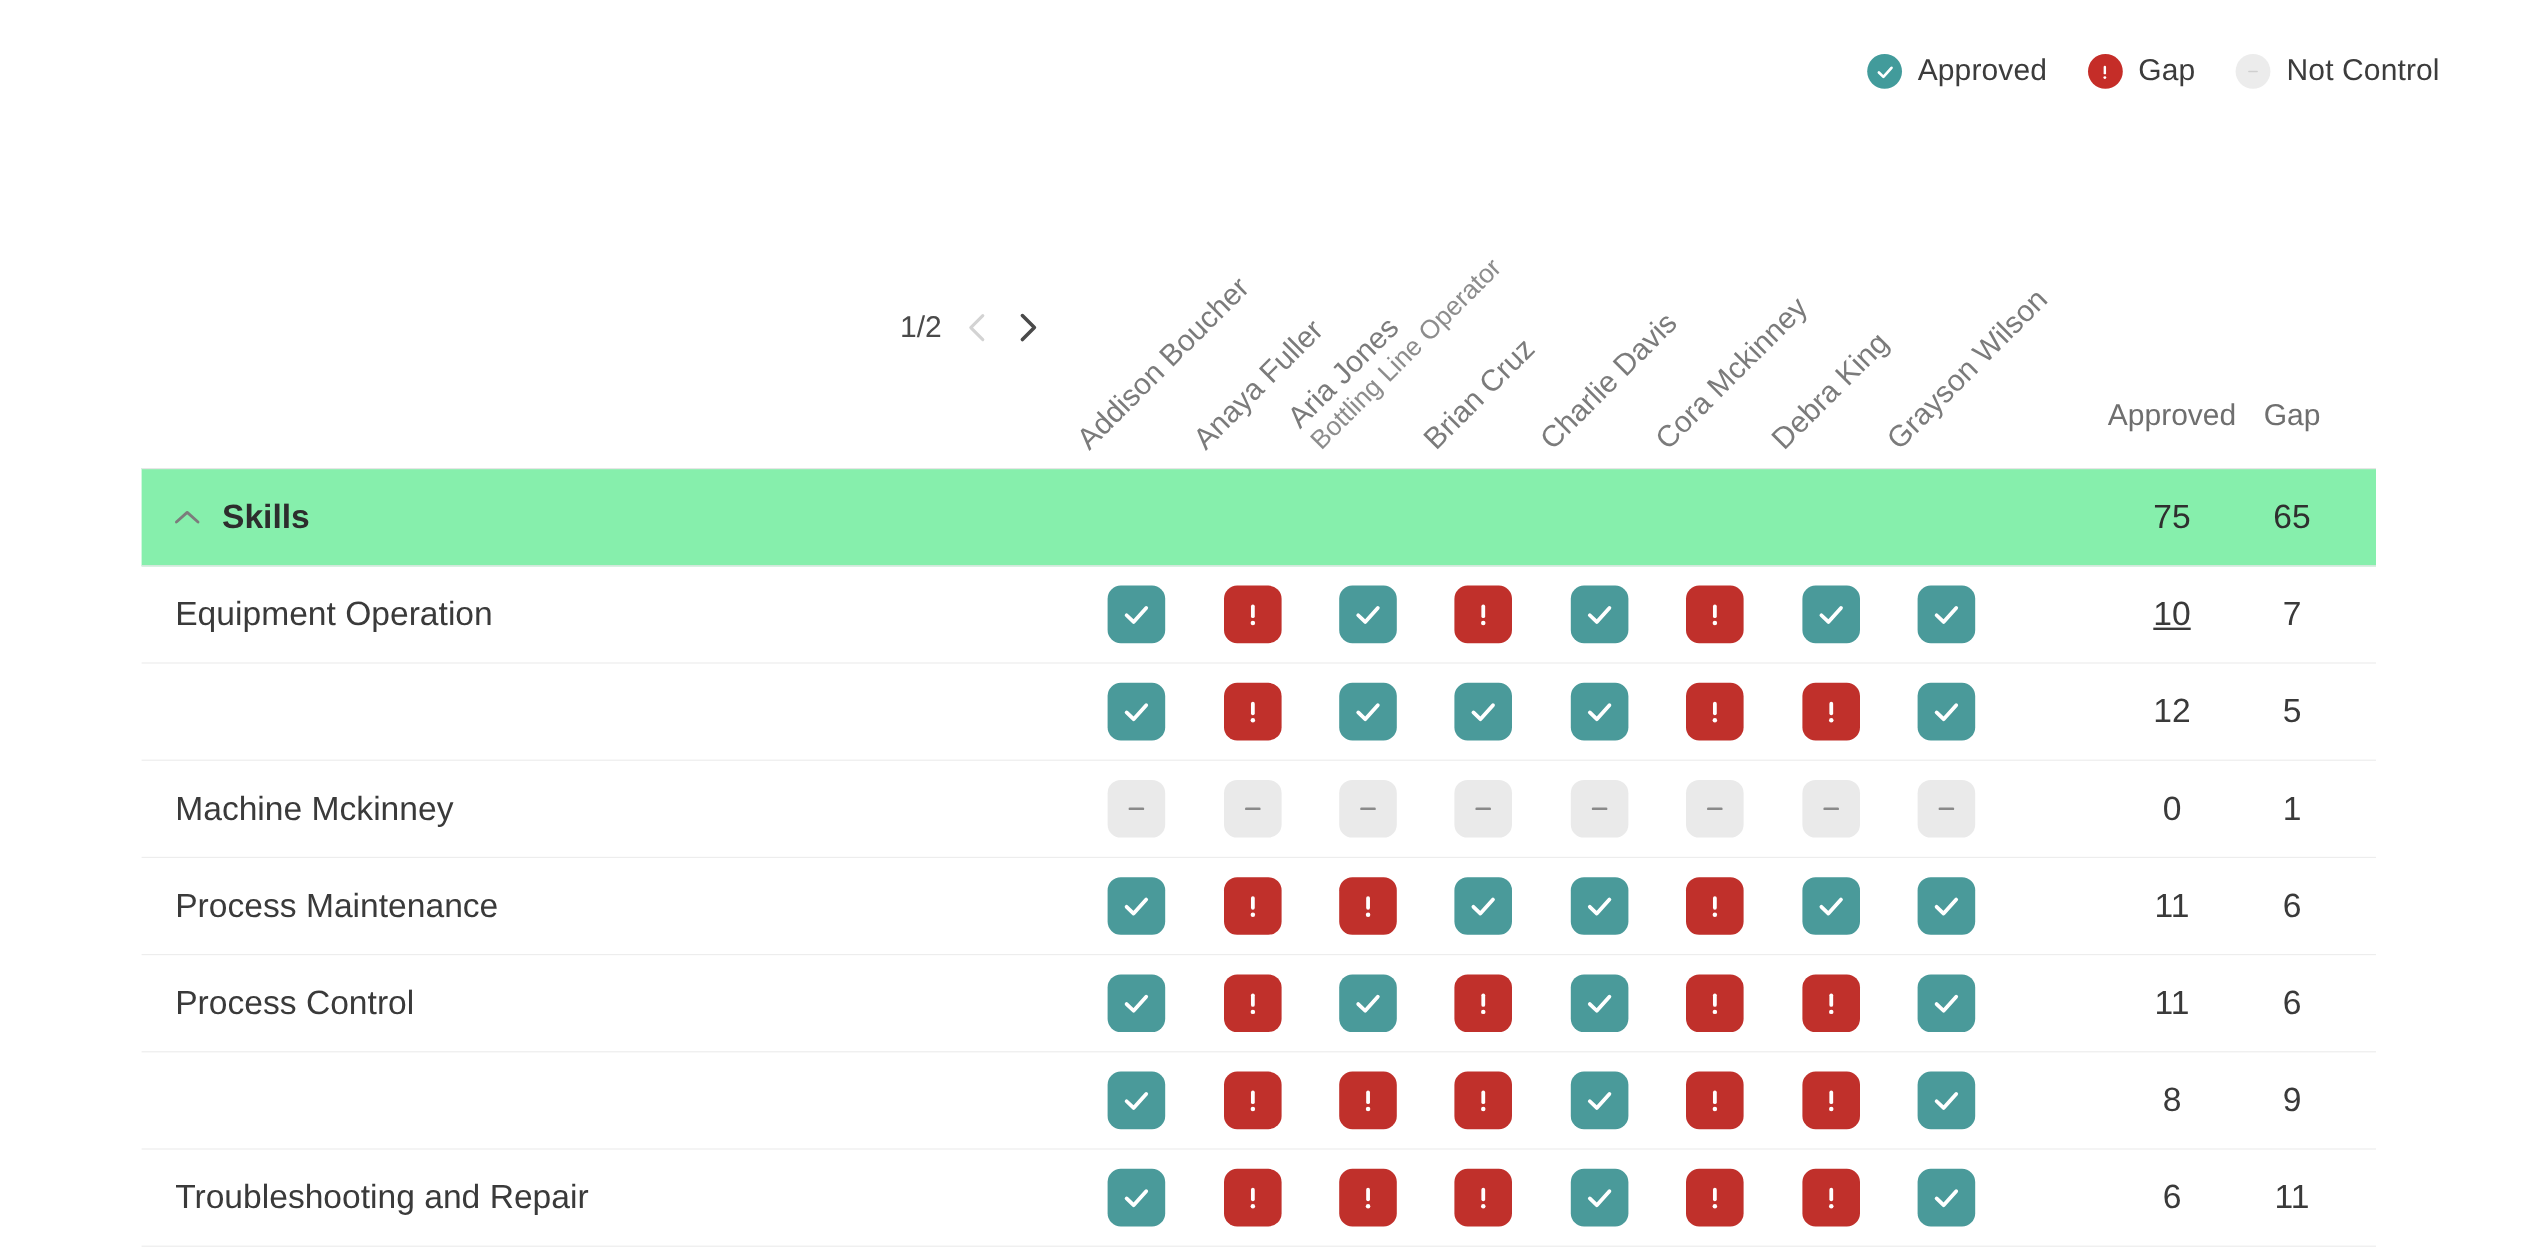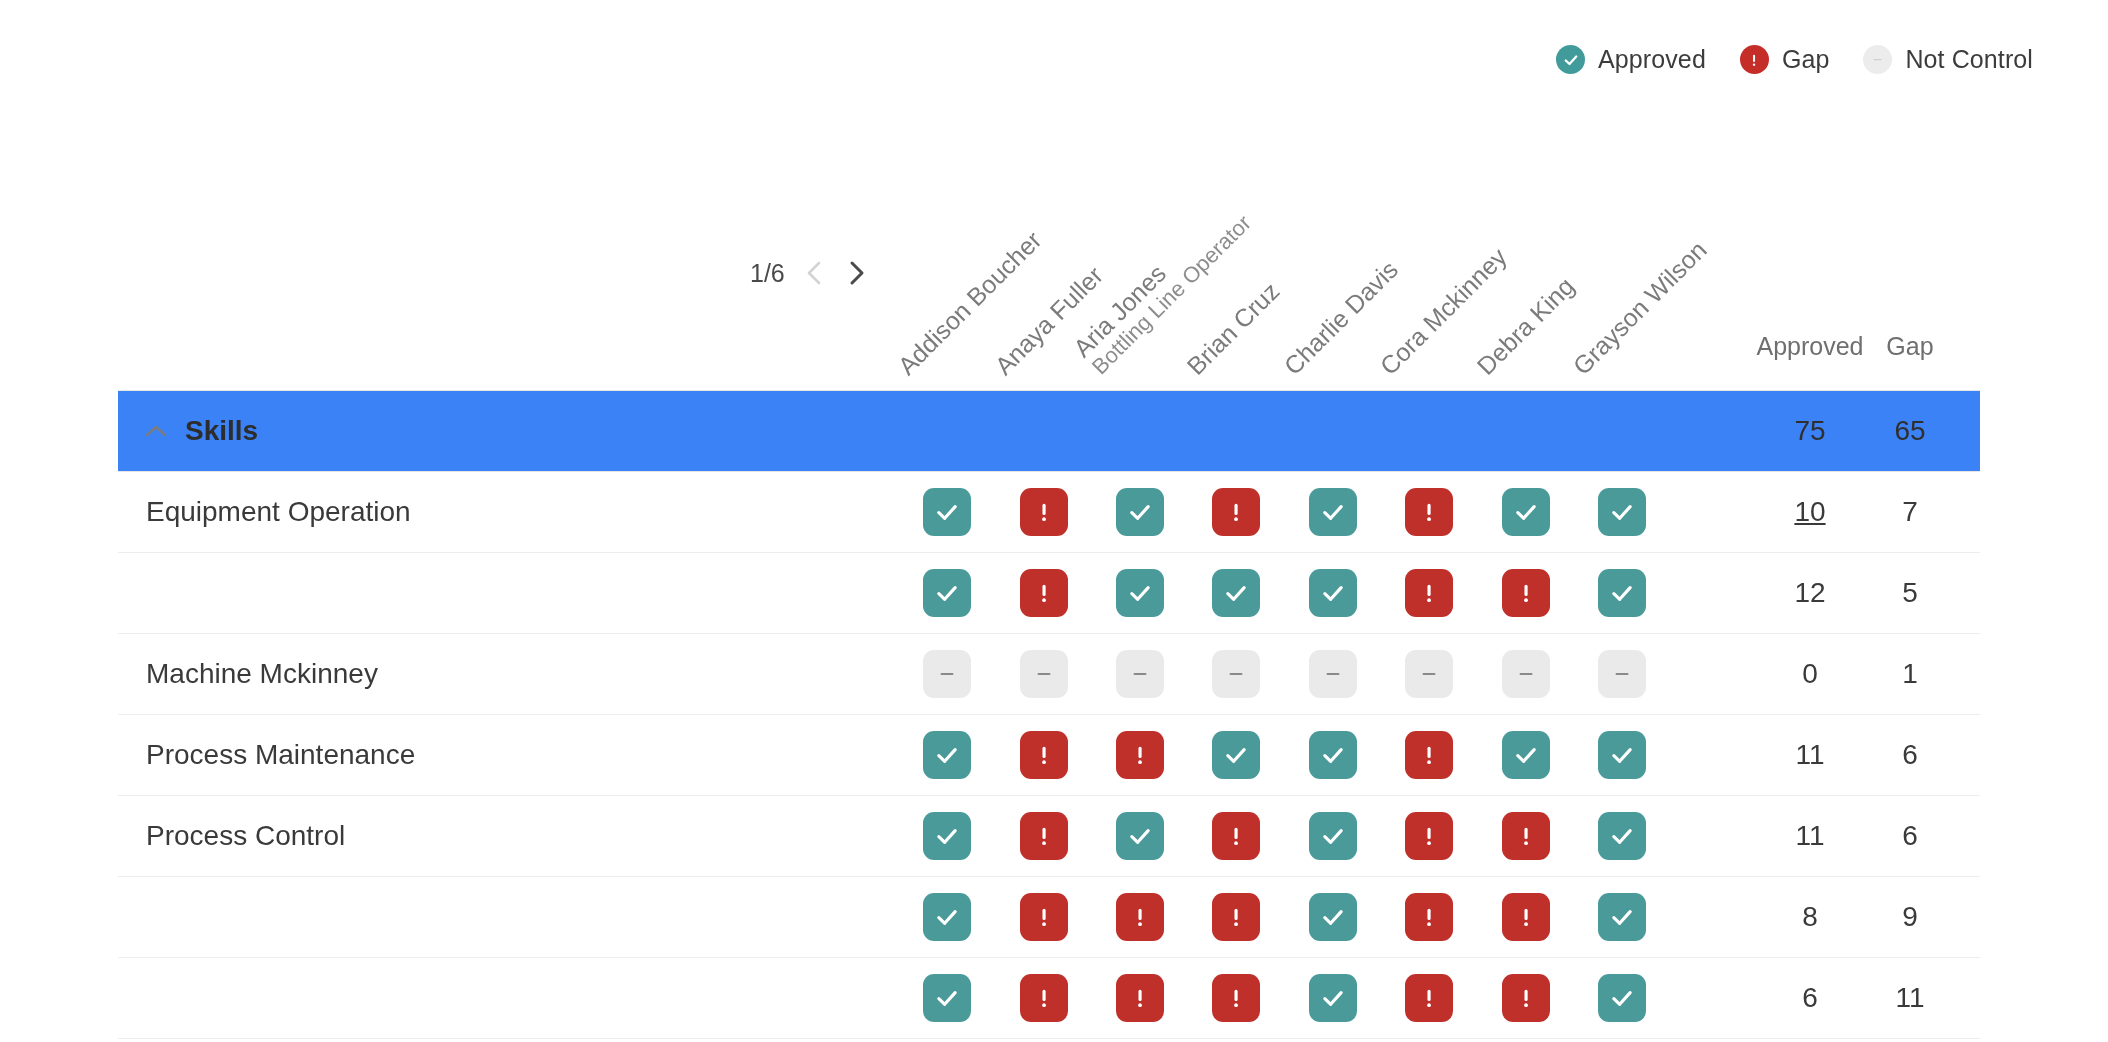--- a/index.html
+++ b/index.html
@@ -59,21 +59,21 @@
   .col-head-right {
     position: absolute; top: 332px;
     font-size: 25px; color: #6f6f6f; text-align: center;
   }
 
   
   .table { position: absolute; left: 118px; top: 390px; width: 1862px; }
 
   .group-row {
     height: 82px;
-    background: #3b82f6;
+    background: #86efac;
     border-top: 1px solid #e6e6e6;
     border-bottom: 1px solid #e6e6e6;
     display: flex; align-items: center;
     position: relative;
   }
   .group-caret {
     position: absolute; left: 25px; top: 50%; transform: translateY(-50%);
     width: 26px; height: 26px; display: flex; align-items: center; justify-content: center;
     cursor: pointer;
   }
@@ -136,21 +136,21 @@
         <span class="legend-dot notassigned">
           <svg width="15" height="15" viewBox="0 0 24 24" aria-hidden="true">
             <rect x="5.5" y="11" width="13" height="2.1" rx="1" fill="#cfcfcf"></rect>
           </svg>
         </span>
         <span class="legend-label">Not Control</span>
       </div>
     </div>
 
   <div class="pager">
-    <span class="pager-count">1/6</span>
+    <span class="pager-count">1/2</span>
     <button class="pager-btn">
       <svg width="20" height="30" viewBox="0 0 20 30" aria-hidden="true">
         <polyline points="15,5 5,15 15,25" fill="none" stroke="#d3d3d3" stroke-width="2.6" stroke-linecap="round" stroke-linejoin="round"></polyline>
       </svg>
     </button>
     <button class="pager-btn">
       <svg width="20" height="30" viewBox="0 0 20 30" aria-hidden="true">
         <polyline points="6,5 16,15 6,25" fill="none" stroke="#4a4a4a" stroke-width="3" stroke-linecap="round" stroke-linejoin="round"></polyline>
       </svg>
     </button>
@@ -485,20 +485,21 @@
           </span>
           <span class="cell approved" style="left: 1480px;">
             <svg width="28" height="28" viewBox="0 0 24 24" aria-hidden="true">
               <polyline points="5,12.6 10,17.4 19,7.4" fill="none" stroke="#ffffff" stroke-width="2.7" stroke-linecap="round" stroke-linejoin="round"></polyline>
             </svg>
           </span>
           <span class="num" style="left: 1602px; width: 180px;">8</span>
           <span class="num" style="left: 1722px; width: 140px;">9</span>
         </div>
         <div class="row">
+          <span class="row-label">Troubleshooting and Repair</span>
           <span class="cell approved" style="left: 805px;">
             <svg width="28" height="28" viewBox="0 0 24 24" aria-hidden="true">
               <polyline points="5,12.6 10,17.4 19,7.4" fill="none" stroke="#ffffff" stroke-width="2.7" stroke-linecap="round" stroke-linejoin="round"></polyline>
             </svg>
           </span>
           <span class="cell gap" style="left: 902px;">
             <svg width="28" height="28" viewBox="0 0 24 24" aria-hidden="true">
               <rect x="10.7" y="5" width="2.7" height="9.6" rx="1.35" fill="#ffffff"></rect>
               <circle cx="12.05" cy="18.2" r="1.6" fill="#ffffff"></circle>
             </svg>

